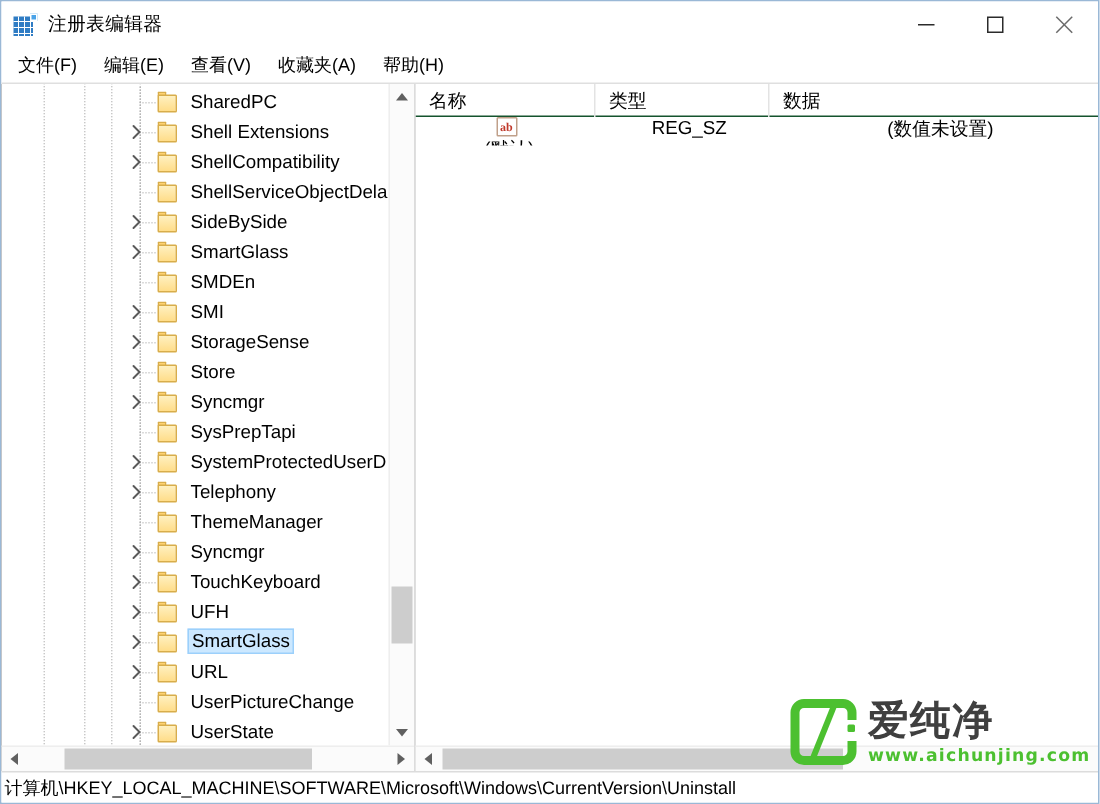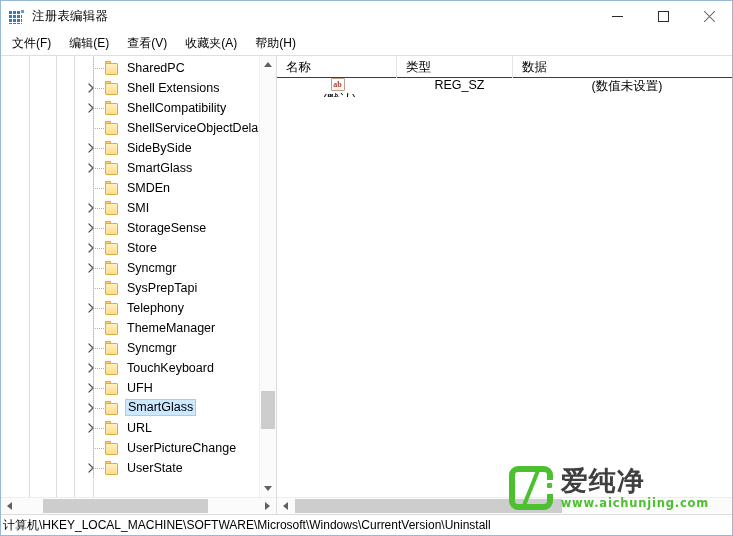--- a/index.html
+++ b/index.html
@@ -412,21 +412,21 @@
   .status-text {
     font-size: 12px;
     color: #000000;
     white-space: nowrap;
     line-height: 16px;
   }
 
   
   .watermark {
     position: absolute;
-    right: 24px;
+    right: 6px;
     bottom: 26px;
     display: flex;
     pointer-events: none;
     z-index: 5;
   }
   .wm-logo {
     width: 44px;
     height: 44px;
     position: relative;
     margin-right: 8px;
@@ -682,20 +682,34 @@
               <div class="twig-h"></div>
               <div class="chev">
                 <svg width="12" height="12" viewBox="0 0 12 12">
                   <path d="M4 2 L8 6 L4 10" fill="none" stroke="#5a5a5a" stroke-width="1.3" stroke-linecap="round" stroke-linejoin="round"></path>
                 </svg>
               </div>
               <div class="folder">
                 <span class="tab"></span>
                 <span class="body"></span>
               </div>
+              <div class="tlabel">SystemProtectedUserD</div>
+            </div>
+            <div class="trow">
+              <div class="twig-v"></div>
+              <div class="twig-h"></div>
+              <div class="chev">
+                <svg width="12" height="12" viewBox="0 0 12 12">
+                  <path d="M4 2 L8 6 L4 10" fill="none" stroke="#5a5a5a" stroke-width="1.3" stroke-linecap="round" stroke-linejoin="round"></path>
+                </svg>
+              </div>
+              <div class="folder">
+                <span class="tab"></span>
+                <span class="body"></span>
+              </div>
               <div class="tlabel">Telephony</div>
             </div>
             <div class="trow">
               <div class="twig-v"></div>
               <div class="twig-h"></div>
               <div class="folder">
                 <span class="tab"></span>
                 <span class="body"></span>
               </div>
               <div class="tlabel">ThemeManager</div>

